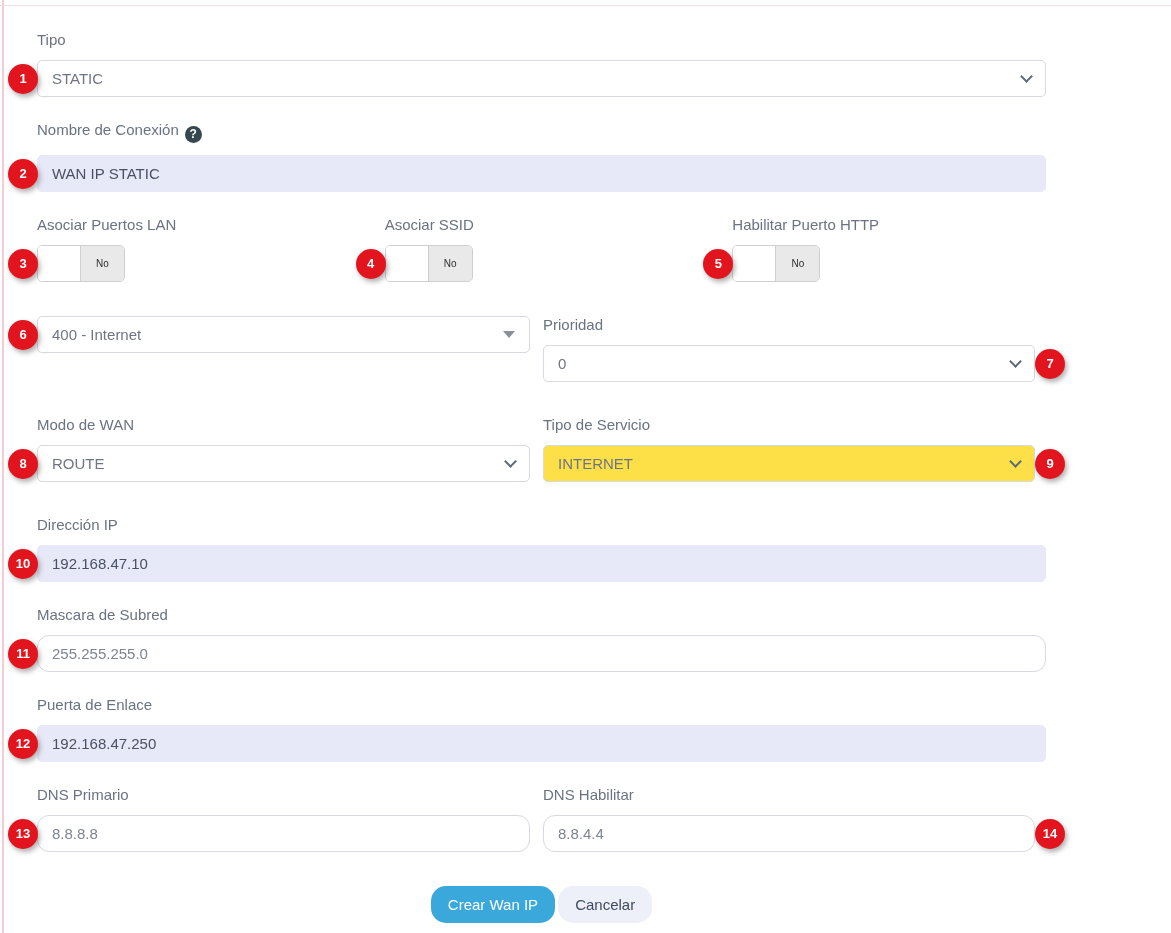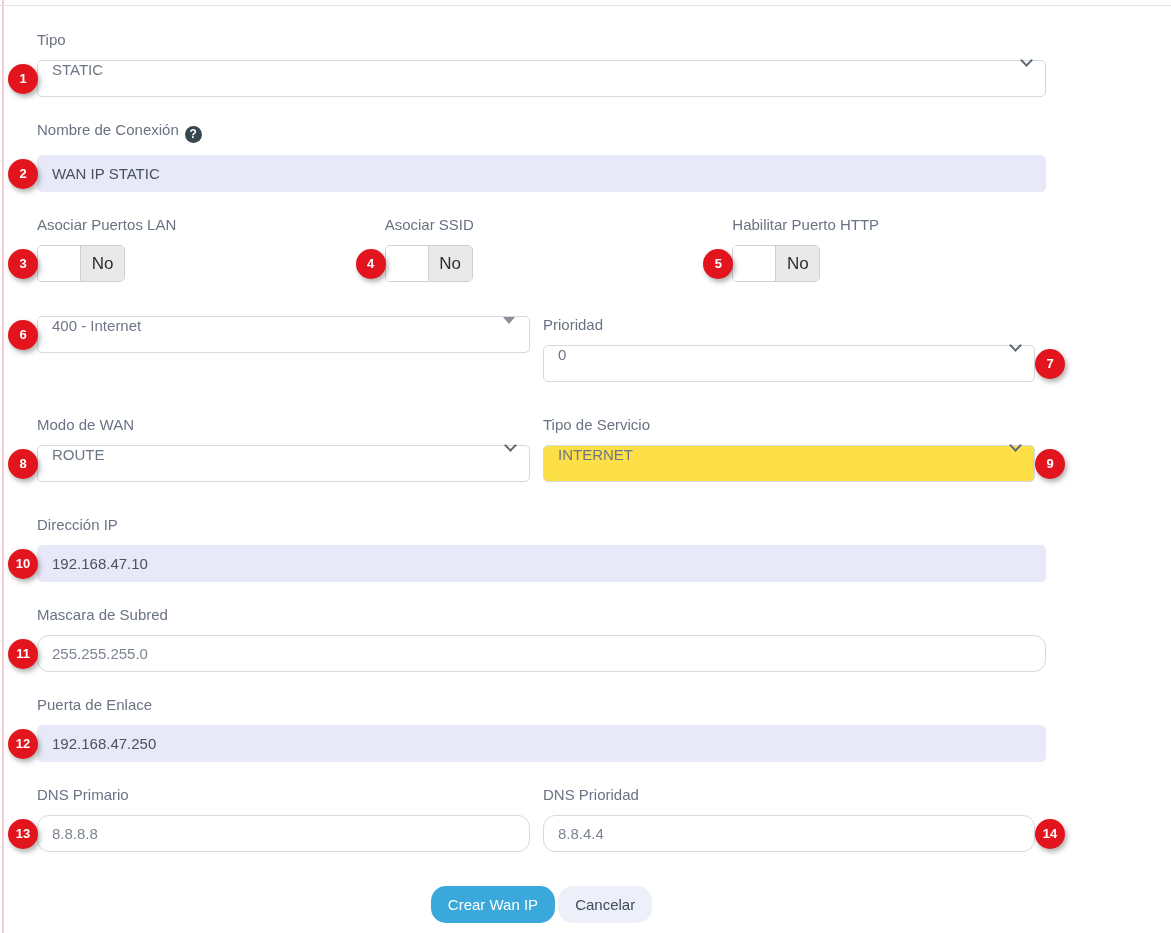--- a/index.html
+++ b/index.html
@@ -19,21 +19,21 @@
   .row { display: flex; gap: 13px; }
   .col1 { width: 493px; }
   .col2 { width: 492px; }
   .tcol { width: 336px; }
 
   .control-wrap { position: relative; }
   .full { width: 1009px; }
 
   .select, .input {
     height: 37px; width: 100%; border: 1px solid #d6d9dd; border-radius: 5px;
-    background: #ffffff; display: flex; 
+    background: #ffffff; display: flex; align-items: center;
     padding: 0 14px; font-size: 15px; color: #6e7585; gap: 48px;
   }
   .select { justify-content: space-between; cursor: pointer; }
   .select .sel-text { color: #6e7585; }
   .select.disabled { background: #fde047; }
 
   .chev { width: 9px; height: 9px; border-right: 2px solid #5f6a78; border-bottom: 2px solid #5f6a78;
           transform: rotate(45deg); margin-top: -5px; flex: 0 0 auto; }
   .tri  { width: 0; height: 0; border-left: 6px solid transparent; border-right: 6px solid transparent;
           border-top: 7px solid #8a909a; flex: 0 0 auto; }
@@ -54,21 +54,21 @@
   .badge.bright { right: -30px; }
 
   .qicon { display: inline-flex; width: 17px; height: 17px; border-radius: 50%;
            background: #37474f; color: #ffffff; font-size: 12px; font-weight: bold;
            align-items: center; justify-content: center; vertical-align: -3px; margin-left: 6px; }
 
   .toggle { width: 88px; height: 37px; border: 1px solid #cfcfcf; border-radius: 5px;
             display: flex; overflow: hidden; cursor: pointer; background: #ffffff; }
   .toggle .knob { flex: 1 1 50%; background: #ffffff; border-right: 1px solid #cfcfcf; }
   .toggle .state { flex: 1 1 50%; background: #e9e9e9; display: flex; align-items: center;
-                   justify-content: center; font-size: 17px; color: #2e2e2e; }
+                   justify-content: center; font-size: 10px; color: #2e2e2e; }
 
   .actions { width: 1009px; margin-top: 34px; display: flex; justify-content: center; gap: 3px; }
   .btn { height: 37px; border: none; border-radius: 15px; font-size: 15px; padding: 0 17px;
          cursor: pointer; font-family: "Liberation Sans", sans-serif; }
   .btn.primary { background: #3aa8da; color: #ffffff; }
   .btn.secondary { background: #edf0f8; color: #3f4b5e; }
 </style>
 </head>
 <body>
 
@@ -200,21 +200,21 @@
 
   <div class="group row">
     <div class="col1">
       <label class="flabel">DNS Primario</label>
       <div class="control-wrap">
         <input class="input plain" type="text" value="8.8.8.8" style="">
         <span class="badge bleft">13</span>
       </div>
     </div>
     <div class="col2">
-      <label class="flabel">DNS Prioridad</label>
+      <label class="flabel">DNS Habilitar</label>
       <div class="control-wrap">
         <input class="input plain" type="text" value="8.8.4.4" style="">
         <span class="badge bright">14</span>
       </div>
     </div>
   </div>
 
   <div class="actions">
     <button class="btn primary">Crear Wan IP</button>
     <button class="btn secondary">Cancelar</button>

